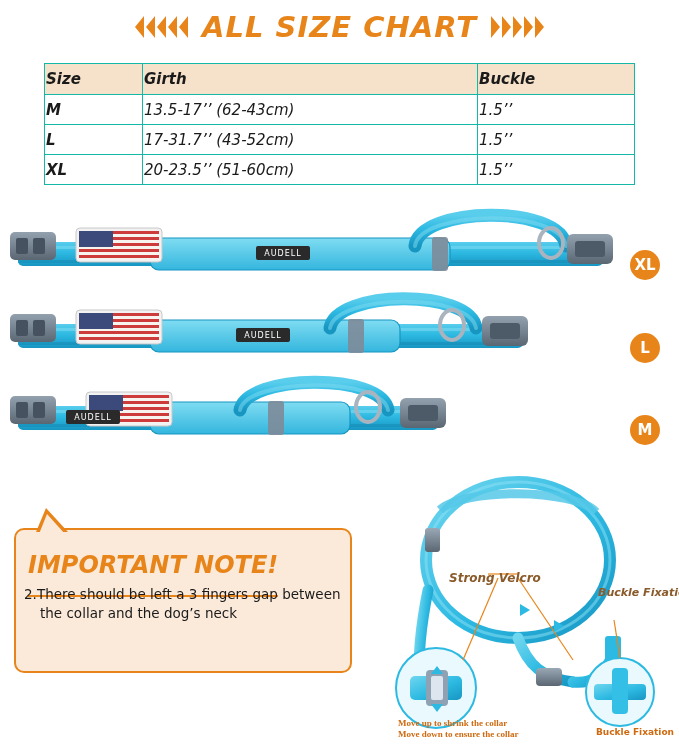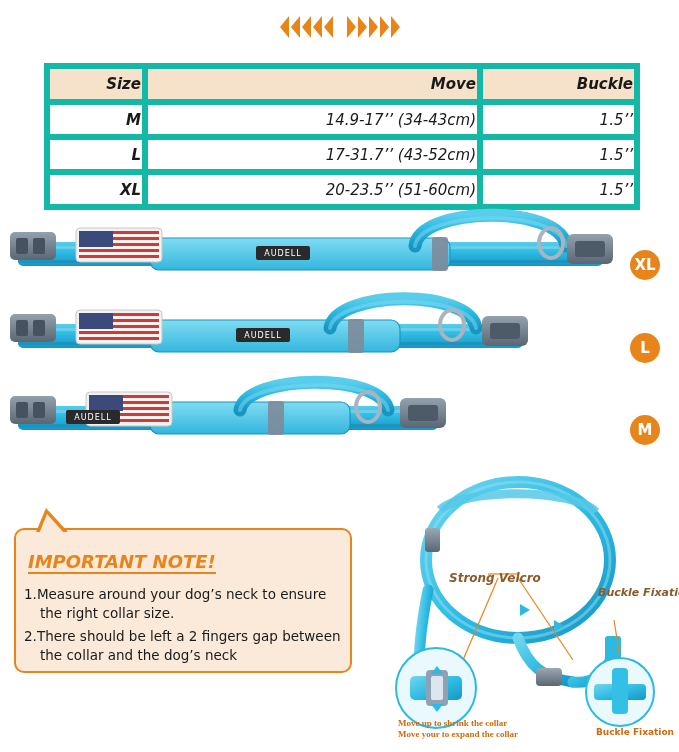--- a/index.html
+++ b/index.html
@@ -59,23 +59,23 @@
   
   .size-table {
     position: absolute;
     top: 63px;
     left: 44px;
     width: 590px;
     border-collapse: collapse;
     table-layout: fixed;
   }
   .size-table th, .size-table td {
-    border: 6px solid #14b8a6;
+    border: 1px solid #14b8a6;
     height: 27px;
-    text-align: right;
+    text-align: left;
     font-size: 15px;
     color: #1a1a1a;
     font-style: italic;
     font-family: "DejaVu Sans", sans-serif;
   }
   .size-table th {
     background: #F6E2CB;
     font-weight: bold;
     font-size: 15px;
     height: 28px;
@@ -144,24 +144,24 @@
     border-right: 18px solid transparent;
     border-bottom: 20px solid #FBEADA;
   }
   .note-title {
     position: absolute;
     left: 28px;
     top: 551px;
     font-family: "DejaVu Sans", sans-serif;
     font-style: italic;
     font-weight: bold;
-    font-size: 18px;
+    font-size: 24px;
     color: #E8851A;
     border-bottom: 2px solid #E8851A;
-    padding-bottom: 0;
+    padding-bottom: 16px;
   }
   .note-list {
     position: absolute;
     left: 24px;
     top: 585px;
     width: 320px;
     margin: 0;
     padding: 0;
     list-style: none;
     font-family: "DejaVu Sans", sans-serif;
@@ -235,46 +235,47 @@
 <body>
 
 <div class="title-row">
   <div class="chev left">
     <span class="c1"></span>
       <span class="c2"></span>
       <span class="c3"></span>
       <span class="c4"></span>
       <span class="c5"></span>
   </div>
+  <div class="title-text">ALL SIZE CHART</div>
   <div class="chev right">
     <span class="c1"></span>
       <span class="c2"></span>
       <span class="c3"></span>
       <span class="c4"></span>
       <span class="c5"></span>
   </div>
 </div>
 
 <table class="size-table">
   <colgroup>
     <col class="col-size">
       <col class="col-girth">
       <col class="col-width">
   </colgroup>
   <thead>
     <tr>
       <th>Size</th>
-      <th>Move</th>
+      <th>Girth</th>
       <th>Buckle</th>
     </tr>
   </thead>
   <tbody>
     <tr>
       <td class="size-col">M</td>
-      <td>14.9-17’’ (34-43cm)</td>
+      <td>13.5-17’’ (62-43cm)</td>
       <td>1.5’’</td>
     </tr>
     <tr>
       <td class="size-col">L</td>
       <td>17-31.7’’ (43-52cm)</td>
       <td>1.5’’</td>
     </tr>
     <tr>
       <td class="size-col">XL</td>
       <td>20-23.5’’ (51-60cm)</td>
@@ -423,24 +424,21 @@
 <div class="badge badge-xl">XL</div>
 <div class="badge badge-l">L</div>
 <div class="badge badge-m">M</div>
 
 <div class="note-box"></div>
 <div class="note-tail"></div>
 <div class="note-tail-inner"></div>
 <div class="note-title">IMPORTANT NOTE!</div>
 <ul class="note-list">
   <li>
-    <span class="note-num">1.</span><span>Measure around your dog’s neck to ensure the right collar size.</span>
-  </li>
-  <li>
-    <span class="note-num">2.</span><span>There should be left a 2 fingers gap between the collar and the dog’s neck</span>
+    <span class="note-num">2.</span><span>There should be left a 3 fingers gap between the collar and the dog’s neck</span>
   </li>
 </ul>
 
 <div class="illus">
   <svg width="311" height="282" viewBox="0 0 311 282">
     <defs>
       <linearGradient id="blueGrad2" x1="0" y1="0" x2="1" y2="1">
         <stop offset="0%" stop-color="#6FD6EF"></stop>
         <stop offset="55%" stop-color="#2CB9E2"></stop>
         <stop offset="100%" stop-color="#1796C2"></stop>
@@ -488,16 +486,16 @@
     <path d="M152 134 l10 6 -10 6 z" fill="#2CB9E2"></path>
     <path d="M186 150 l10 6 -10 6 z" fill="#2CB9E2"></path>
 
     <path d="M246 150 L 252 188" stroke="#E8851A" stroke-width="1.2" fill="none"></path>
   </svg>
 
   <div class="label-strong-velcro">Strong Velcro</div>
   <div class="label-buckle">Buckle Fixation</div>
   <div class="cap-left">
     <div>Move up to shrink the collar</div>
-    <div>Move your to expand the collar</div>
+    <div>Move down to ensure the collar</div>
   </div>
   <div class="cap-right">Buckle Fixation</div>
 </div>
 
 </body></html>

